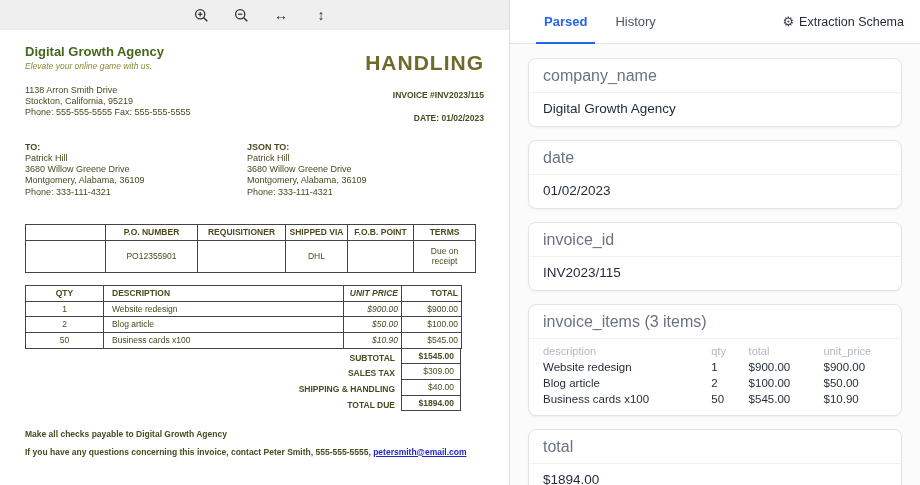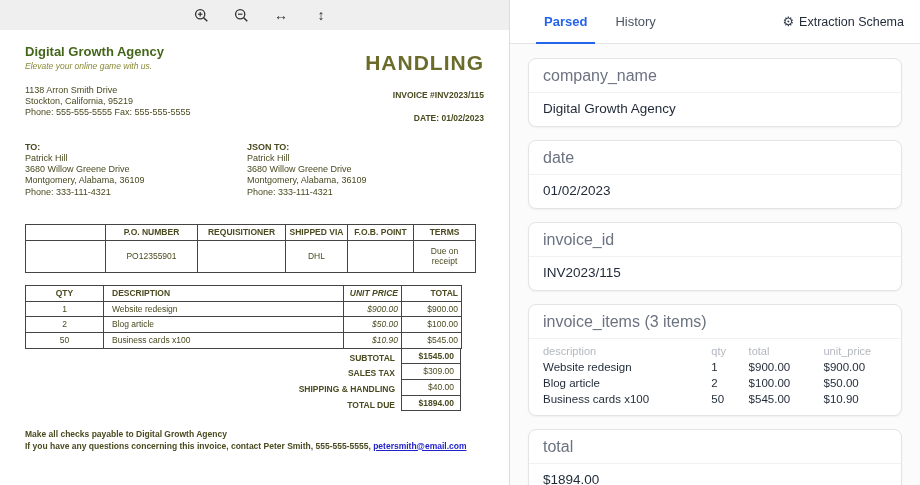--- a/index.html
+++ b/index.html
@@ -40,21 +40,21 @@
   .it-c2 { width: 58px; text-align: right; font-style: italic; }
   .it-c3 { width: 60px; text-align: right; }
 
   .totals { width: 436px; }
   .total-row { display: flex; align-items: center; }
   .total-label { flex: 1; text-align: right; font-weight: bold; font-size: 8.5px; padding: 3px 6px 0 0; }
   .total-value { width: 60px; border: 1px solid #444; border-top: none; text-align: right; font-size: 8.5px; padding: 2px 6px; }
   .total-row.strong .total-value { font-weight: bold; }
 
   .inv-footer { margin-top: 18px; font-weight: bold; font-size: 8.5px; }
-  .inv-footer div { margin-top: 1px; }
+  .inv-footer div { margin-top: 7px; }
   .email-link { color: #2222cc; text-decoration: underline; cursor: pointer; }
 
   
   .parse-pane { flex: 1; height: 485px; background: #fbfbfb; display: flex; flex-direction: column; }
   .tabbar { height: 44px; background: #fff; border-bottom: 1px solid #e5e5e5; display: flex; align-items: center; padding: 0 16px 0 20px; flex-shrink: 0; }
   .tab { position: relative; height: 44px; display: flex; align-items: center; padding: 0 14px; font-size: 13px; color: #4b5563; cursor: pointer; }
   .tab.active { color: #2563eb; font-weight: bold; }
   .tab.active::after { content: ""; position: absolute; left: 6px; right: 6px; bottom: 0; height: 2px; background: #2563eb; }
   .tabbar-spacer { flex: 1; }
   .schema-btn { display: flex; align-items: center; gap: 5px; font-size: 12.5px; color: #1f2937; cursor: pointer; }

